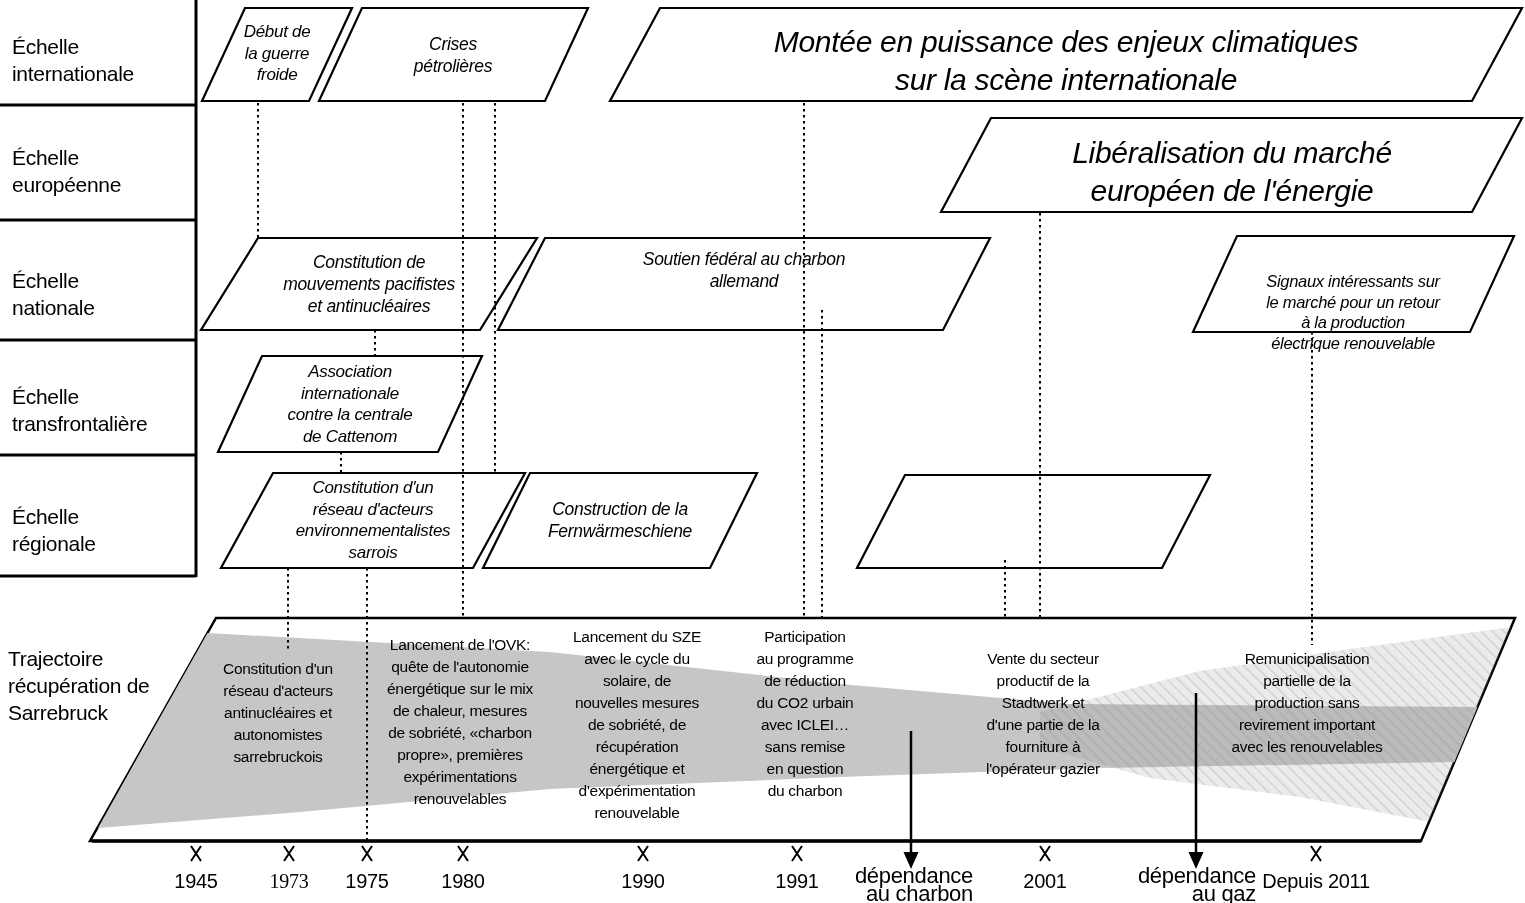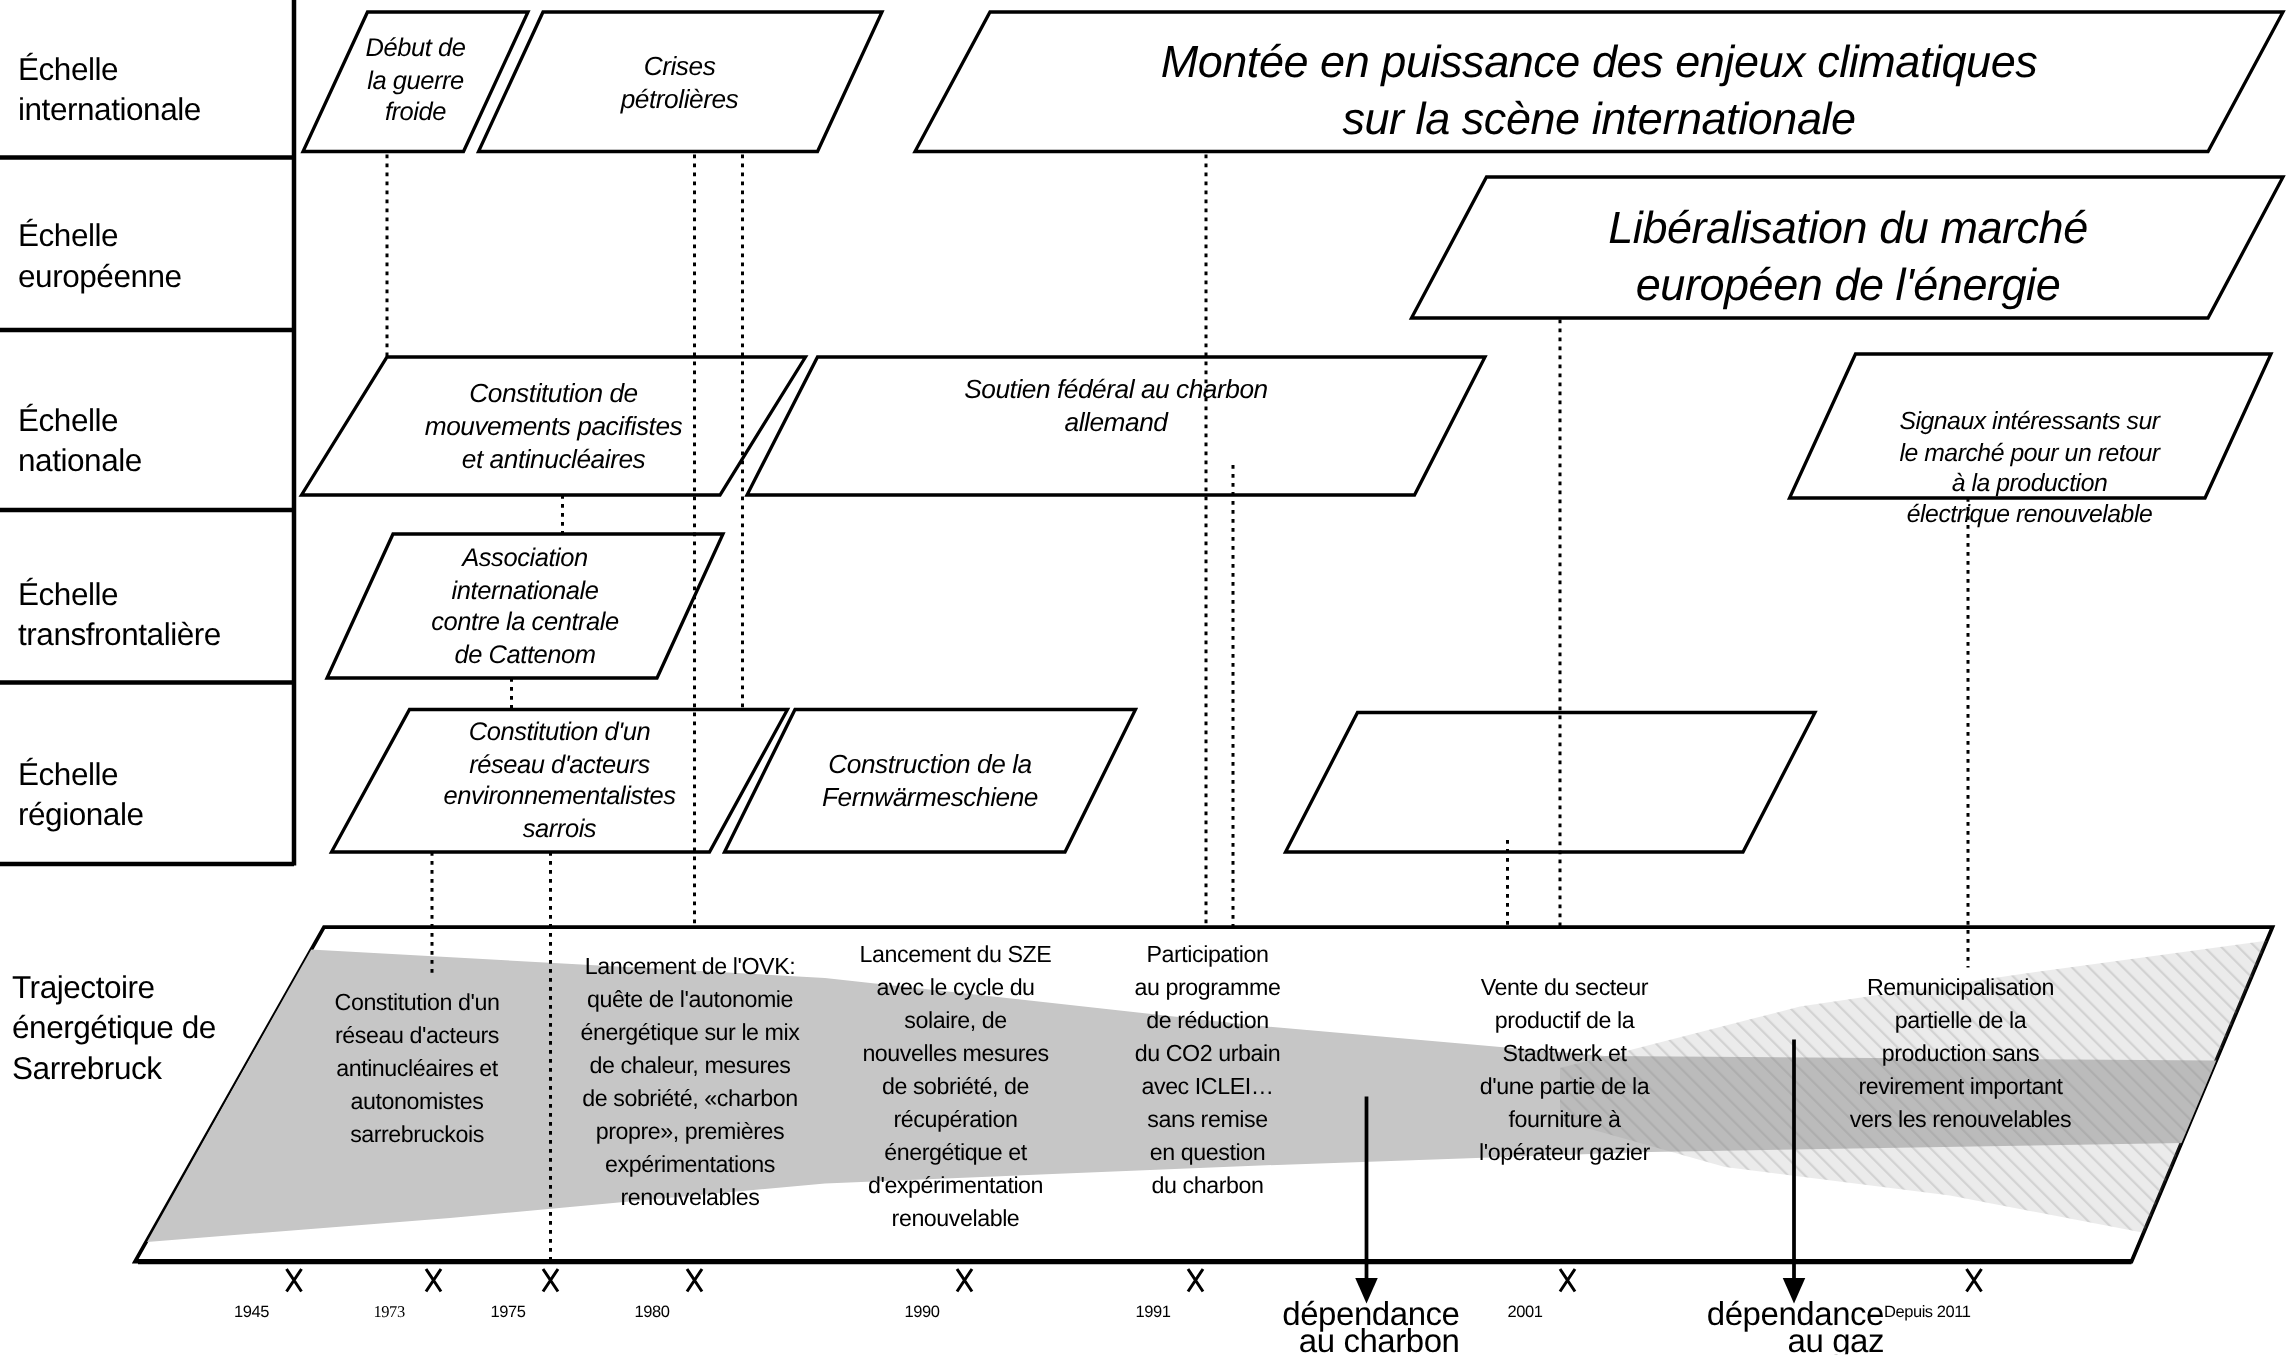--- a/index.html
+++ b/index.html
@@ -9,21 +9,21 @@
   }
   .canvas svg{position:absolute;left:0;top:0;}
   .txt{position:absolute;white-space:pre-line;line-height:1.3;}
   .scale-label{font-size:21px;line-height:27px;letter-spacing:-0.3px;margin-top:16px;}
   .ev{font-style:italic;text-align:center;letter-spacing:-0.3px;}
   .ev-sm{font-size:17px;line-height:21.5px;}
   .ev-md{font-size:17.5px;line-height:22px;}
   .ev-xs{font-size:16.5px;line-height:20.5px;}
   .ev-lg{font-size:30px;line-height:38px;}
   .phase{font-size:15.5px;line-height:22px;text-align:center;letter-spacing:-0.3px;}
-  .year{font-size:11px;text-align:left;letter-spacing:-0.3px;}
+  .year{font-size:20px;text-align:center;letter-spacing:-0.3px;}
   .marker{font-size:22px;line-height:17.5px;text-align:right;letter-spacing:-0.3px;}
 </style>
 </head>
 <body>
 
 <div class="canvas">
 
   <svg width="1525" height="903" viewBox="0 0 1525 903">
     <defs>
       <clipPath id="trajClip">
@@ -103,21 +103,21 @@
 internationale</div>
   <div class="txt scale-label" style="left:12px;top:128px;width:180px;">Échelle
 européenne</div>
   <div class="txt scale-label" style="left:12px;top:251px;width:180px;">Échelle
 nationale</div>
   <div class="txt scale-label" style="left:12px;top:367px;width:180px;">Échelle
 transfrontalière</div>
   <div class="txt scale-label" style="left:12px;top:487px;width:180px;">Échelle
 régionale</div>
   <div class="txt scale-label" style="left:8px;top:629px;width:200px;">Trajectoire
-énergétique de
+récupération de
 Sarrebruck</div>
 
   <div class="txt ev ev-sm" style="left:207px;top:21px;width:140px;">Début de
 la guerre
 froide</div>
   <div class="txt ev ev-md" style="left:353px;top:33px;width:200px;">Crises
 pétrolières</div>
   <div class="txt ev ev-lg" style="left:726px;top:23px;width:680px;">Montée en puissance des enjeux climatiques
 sur la scène internationale</div>
   <div class="txt ev ev-lg" style="left:982px;top:134px;width:500px;">Libéralisation du marché
@@ -175,21 +175,21 @@
   <div class="txt phase" style="left:947px;top:648px;width:192px;">Vente du secteur
 productif de la
 Stadtwerk et
 d'une partie de la
 fourniture à
 l'opérateur gazier</div>
   <div class="txt phase" style="left:1196px;top:648px;width:222px;">Remunicipalisation
 partielle de la
 production sans
 revirement important
-vers les renouvelables</div>
+avec les renouvelables</div>
 
   <div class="txt year" style="left:156px;top:868px;width:80px;">1945</div>
   <div class="txt year" style="left:249px;top:868px;width:80px;font-family:Liberation Serif, serif;">1973</div>
   <div class="txt year" style="left:327px;top:868px;width:80px;">1975</div>
   <div class="txt year" style="left:423px;top:868px;width:80px;">1980</div>
   <div class="txt year" style="left:603px;top:868px;width:80px;">1990</div>
   <div class="txt year" style="left:757px;top:868px;width:80px;">1991</div>
   <div class="txt year" style="left:1005px;top:868px;width:80px;">2001</div>
   <div class="txt year" style="left:1256px;top:868px;width:120px;">Depuis 2011</div>
 

